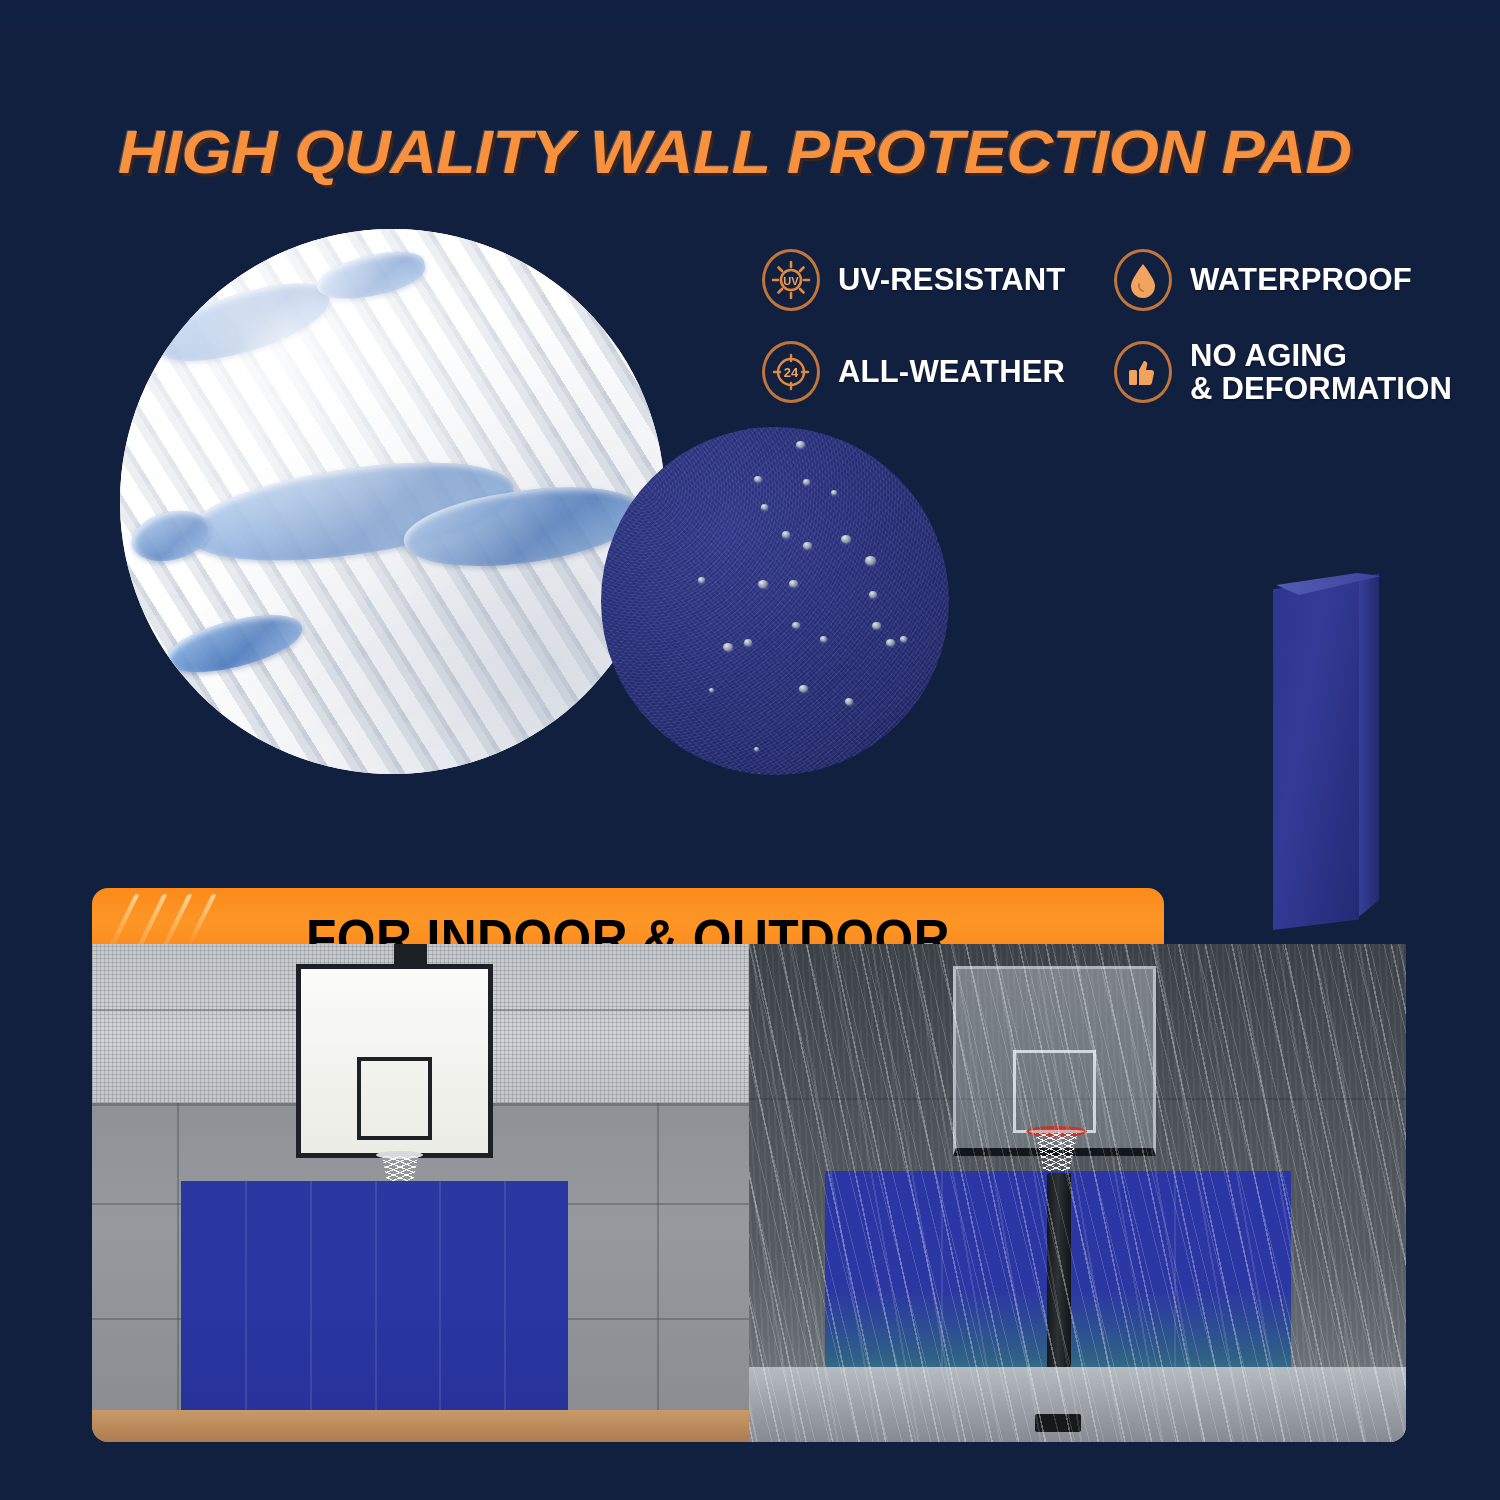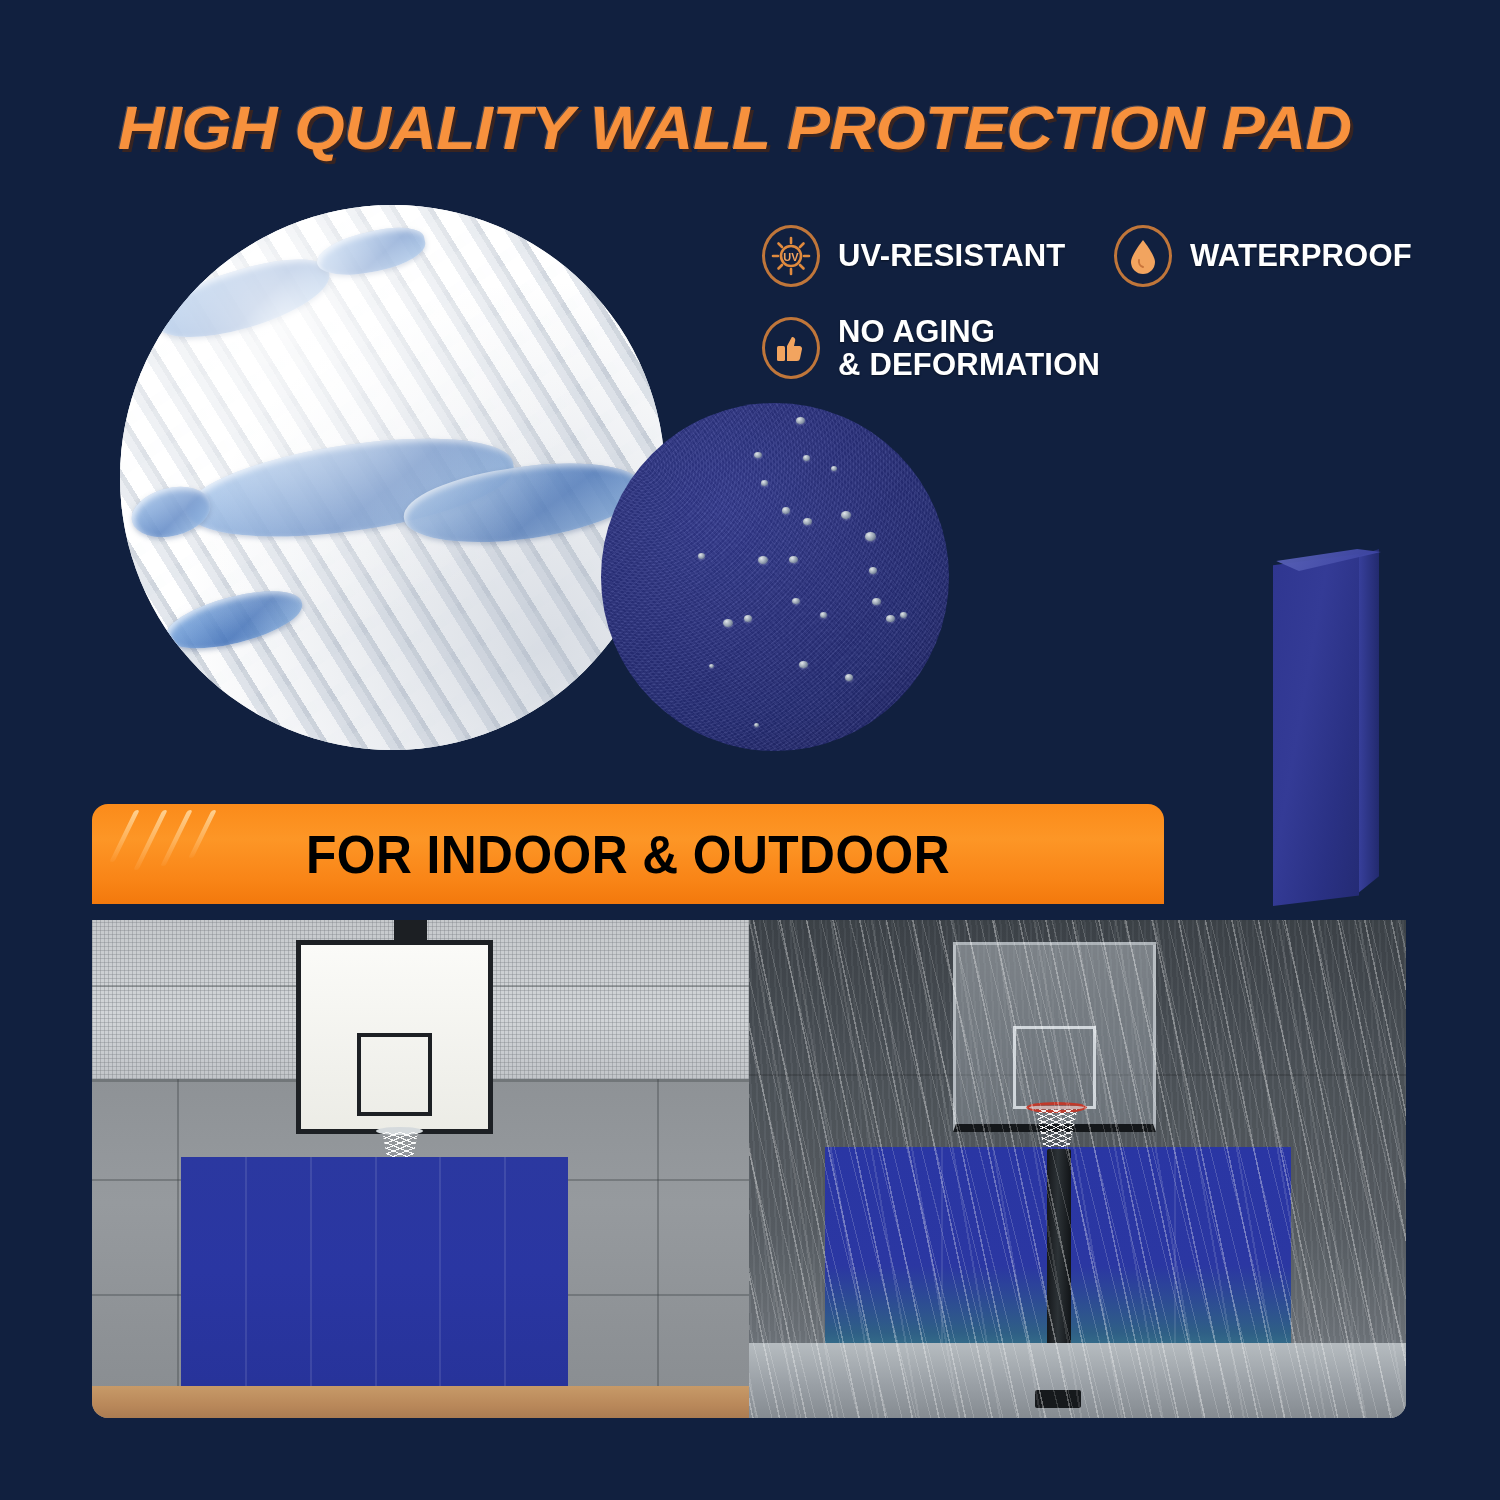--- a/index.html
+++ b/index.html
@@ -11,20 +11,21 @@
     width: 1500px;
     height: 1500px;
     overflow: hidden;
     font-family: "Liberation Sans", sans-serif;
     position: relative;
   }
   .page {
     position: absolute;
     inset: 0;
     background: #11203f;
+    margin-top: 24px;
   }
 
   
   .title {
     position: absolute;
     left: 118px;
     top: 97px;
     font-size: 62px;
     line-height: 1;
     font-weight: bold;
@@ -173,21 +174,21 @@
     width: 108px; height: 22px;
     background: linear-gradient(120deg, #5a63b8, #3a41a0);
     clip-path: polygon(3% 55%, 78% 0%, 100% 14%, 24% 100%);
     opacity: .95;
   }
 
   
   .banner {
     position: absolute;
     left: 92px;
-    top: 804px;
+    top: 864px;
     width: 1072px;
     height: 100px;
     border-radius: 16px 16px 0 0;
     background: linear-gradient(180deg, #fb8b1a 0%, #fd9626 35%, #f98517 75%, #f3790c 100%);
     overflow: hidden;
   }
   .banner-shine {
     position: absolute;
     left: 24px;
     top: 6px;
@@ -370,20 +371,35 @@
     <div class="feature">
       <span class="feat-icon">
         <svg width="30" height="36" viewBox="0 0 30 36">
           <path d="M15 2 C15 2 3 17 3 24 a12 12 0 0 0 24 0 C27 17 15 2 15 2 Z" fill="#f2a45f"></path>
           <path d="M11 22 a6 6 0 0 0 4 7" fill="none" stroke="#c8743a" stroke-width="2" stroke-linecap="round"></path>
         </svg>
       </span>
       <span class="feat-label">WATERPROOF</span>
     </div>
 
+    <div class="feature">
+      <span class="feat-icon">
+        <svg width="40" height="40" viewBox="0 0 40 40">
+          <circle cx="20" cy="20" r="13" fill="none" stroke="#e08a3e" stroke-width="2.4"></circle>
+          <g stroke="#e08a3e" stroke-width="2.4" stroke-linecap="round">
+            <line x1="20" y1="3" x2="20" y2="9"></line>
+            <line x1="20" y1="31" x2="20" y2="37"></line>
+            <line x1="3" y1="20" x2="9" y2="20"></line>
+            <line x1="31" y1="20" x2="37" y2="20"></line>
+          </g>
+          <text x="20" y="25" font-family="Liberation Sans, sans-serif" font-size="13" font-weight="bold" fill="#f2a45f" text-anchor="middle">24</text>
+        </svg>
+      </span>
+      <span class="feat-label">ALL-WEATHER</span>
+    </div>
 
     <div class="feature">
       <span class="feat-icon">
         <svg width="34" height="34" viewBox="0 0 34 34">
           <rect x="3" y="15" width="8" height="15" rx="1.5" fill="#f2a45f"></rect>
           <path d="M13 30 h10 a3 3 0 0 0 3-2.6 l2-9.4 a2.6 2.6 0 0 0-2.6-3 H20 l1.2-5.4 a3 3 0 0 0-3.3-3.6 L13 15 Z" fill="#f2a45f"></path>
         </svg>
       </span>
       <span class="feat-label">NO AGING
 &amp; DEFORMATION</span>

